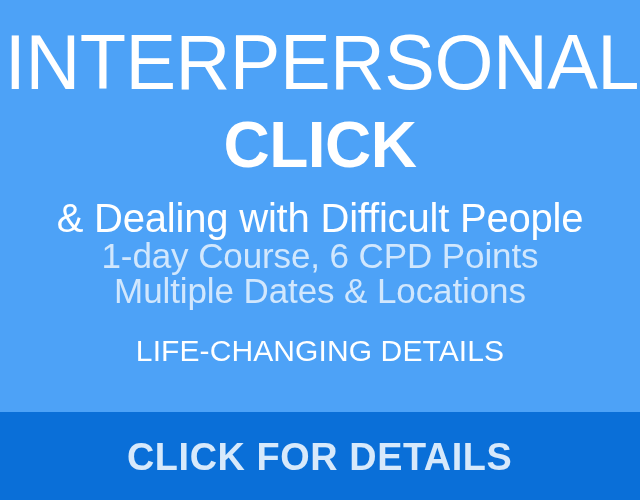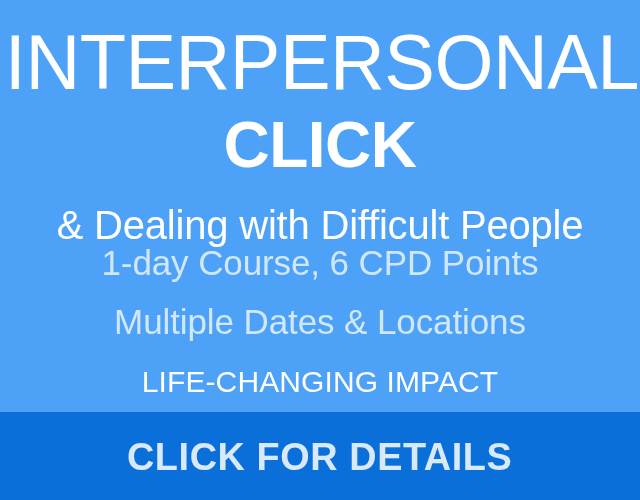--- a/index.html
+++ b/index.html
@@ -67,33 +67,33 @@
     letter-spacing: -0.5px;
     margin-top: 12px;
   }
 
   
   #subtitle {
     font-size: 40px;
     font-weight: 300;
     line-height: 1.0;
     letter-spacing: -0.2px;
-    margin-top: 28px;
+    margin-top: 21px;
   }
 
   
   .detail {
     font-size: 35px;
     font-weight: 300;
     line-height: 1.0;
     letter-spacing: -0.1px;
     color: rgba(255, 255, 255, 0.74);
   }
   #detail-course  { }
-  #detail-dates   { margin-top: 24px; }
+  #detail-dates   { }
 
   
   #tagline {
     font-size: 30px;
     font-weight: 500;
     line-height: 1.0;
     letter-spacing: 0.1px;
     margin-top: 28px;
     color: #ffffff;
   }
@@ -133,21 +133,21 @@
     <span class="line" id="headline-primary">INTERPERSONAL</span>
 
     <span class="line" id="headline-secondary">CLICK</span>
 
     <span class="line" id="subtitle">&amp; Dealing with Difficult People</span>
 
     <span class="line detail" id="detail-course">1-day Course, 6 CPD Points</span>
 
     <span class="line detail" id="detail-dates">Multiple Dates &amp; Locations</span>
 
-    <span class="line" id="tagline">LIFE-CHANGING IMPACT</span>
+    <span class="line" id="tagline">LIFE-CHANGING DETAILS</span>
 
   </div>
 
   <div id="cta-bar">
     <span id="cta-label">CLICK FOR DETAILS</span>
   </div>
 
 </div>
 
 </body></html>

